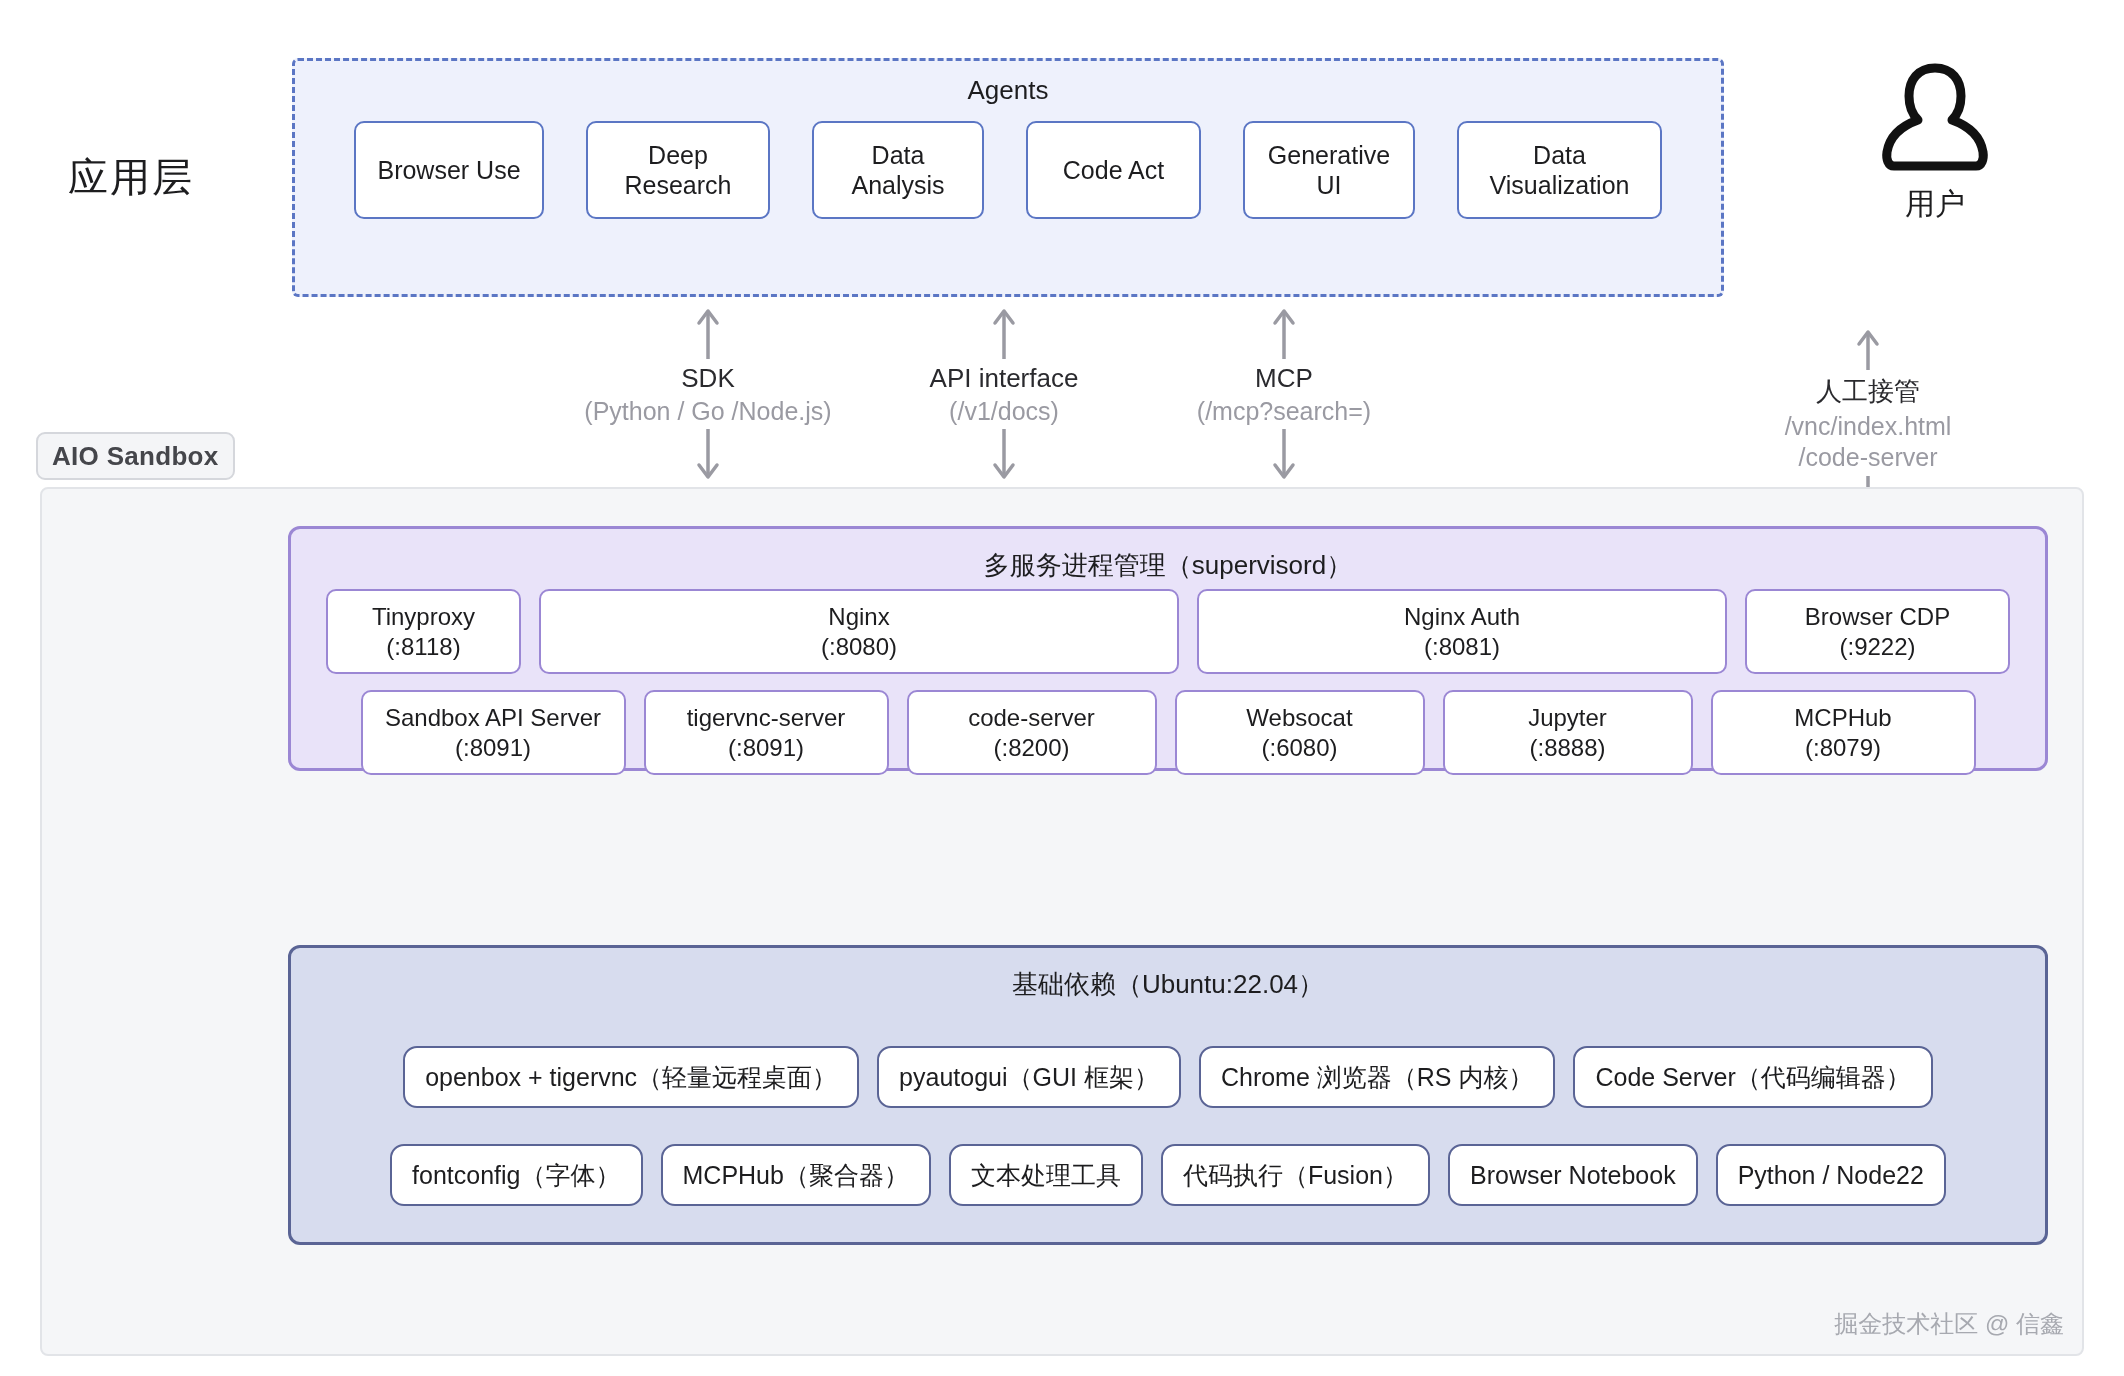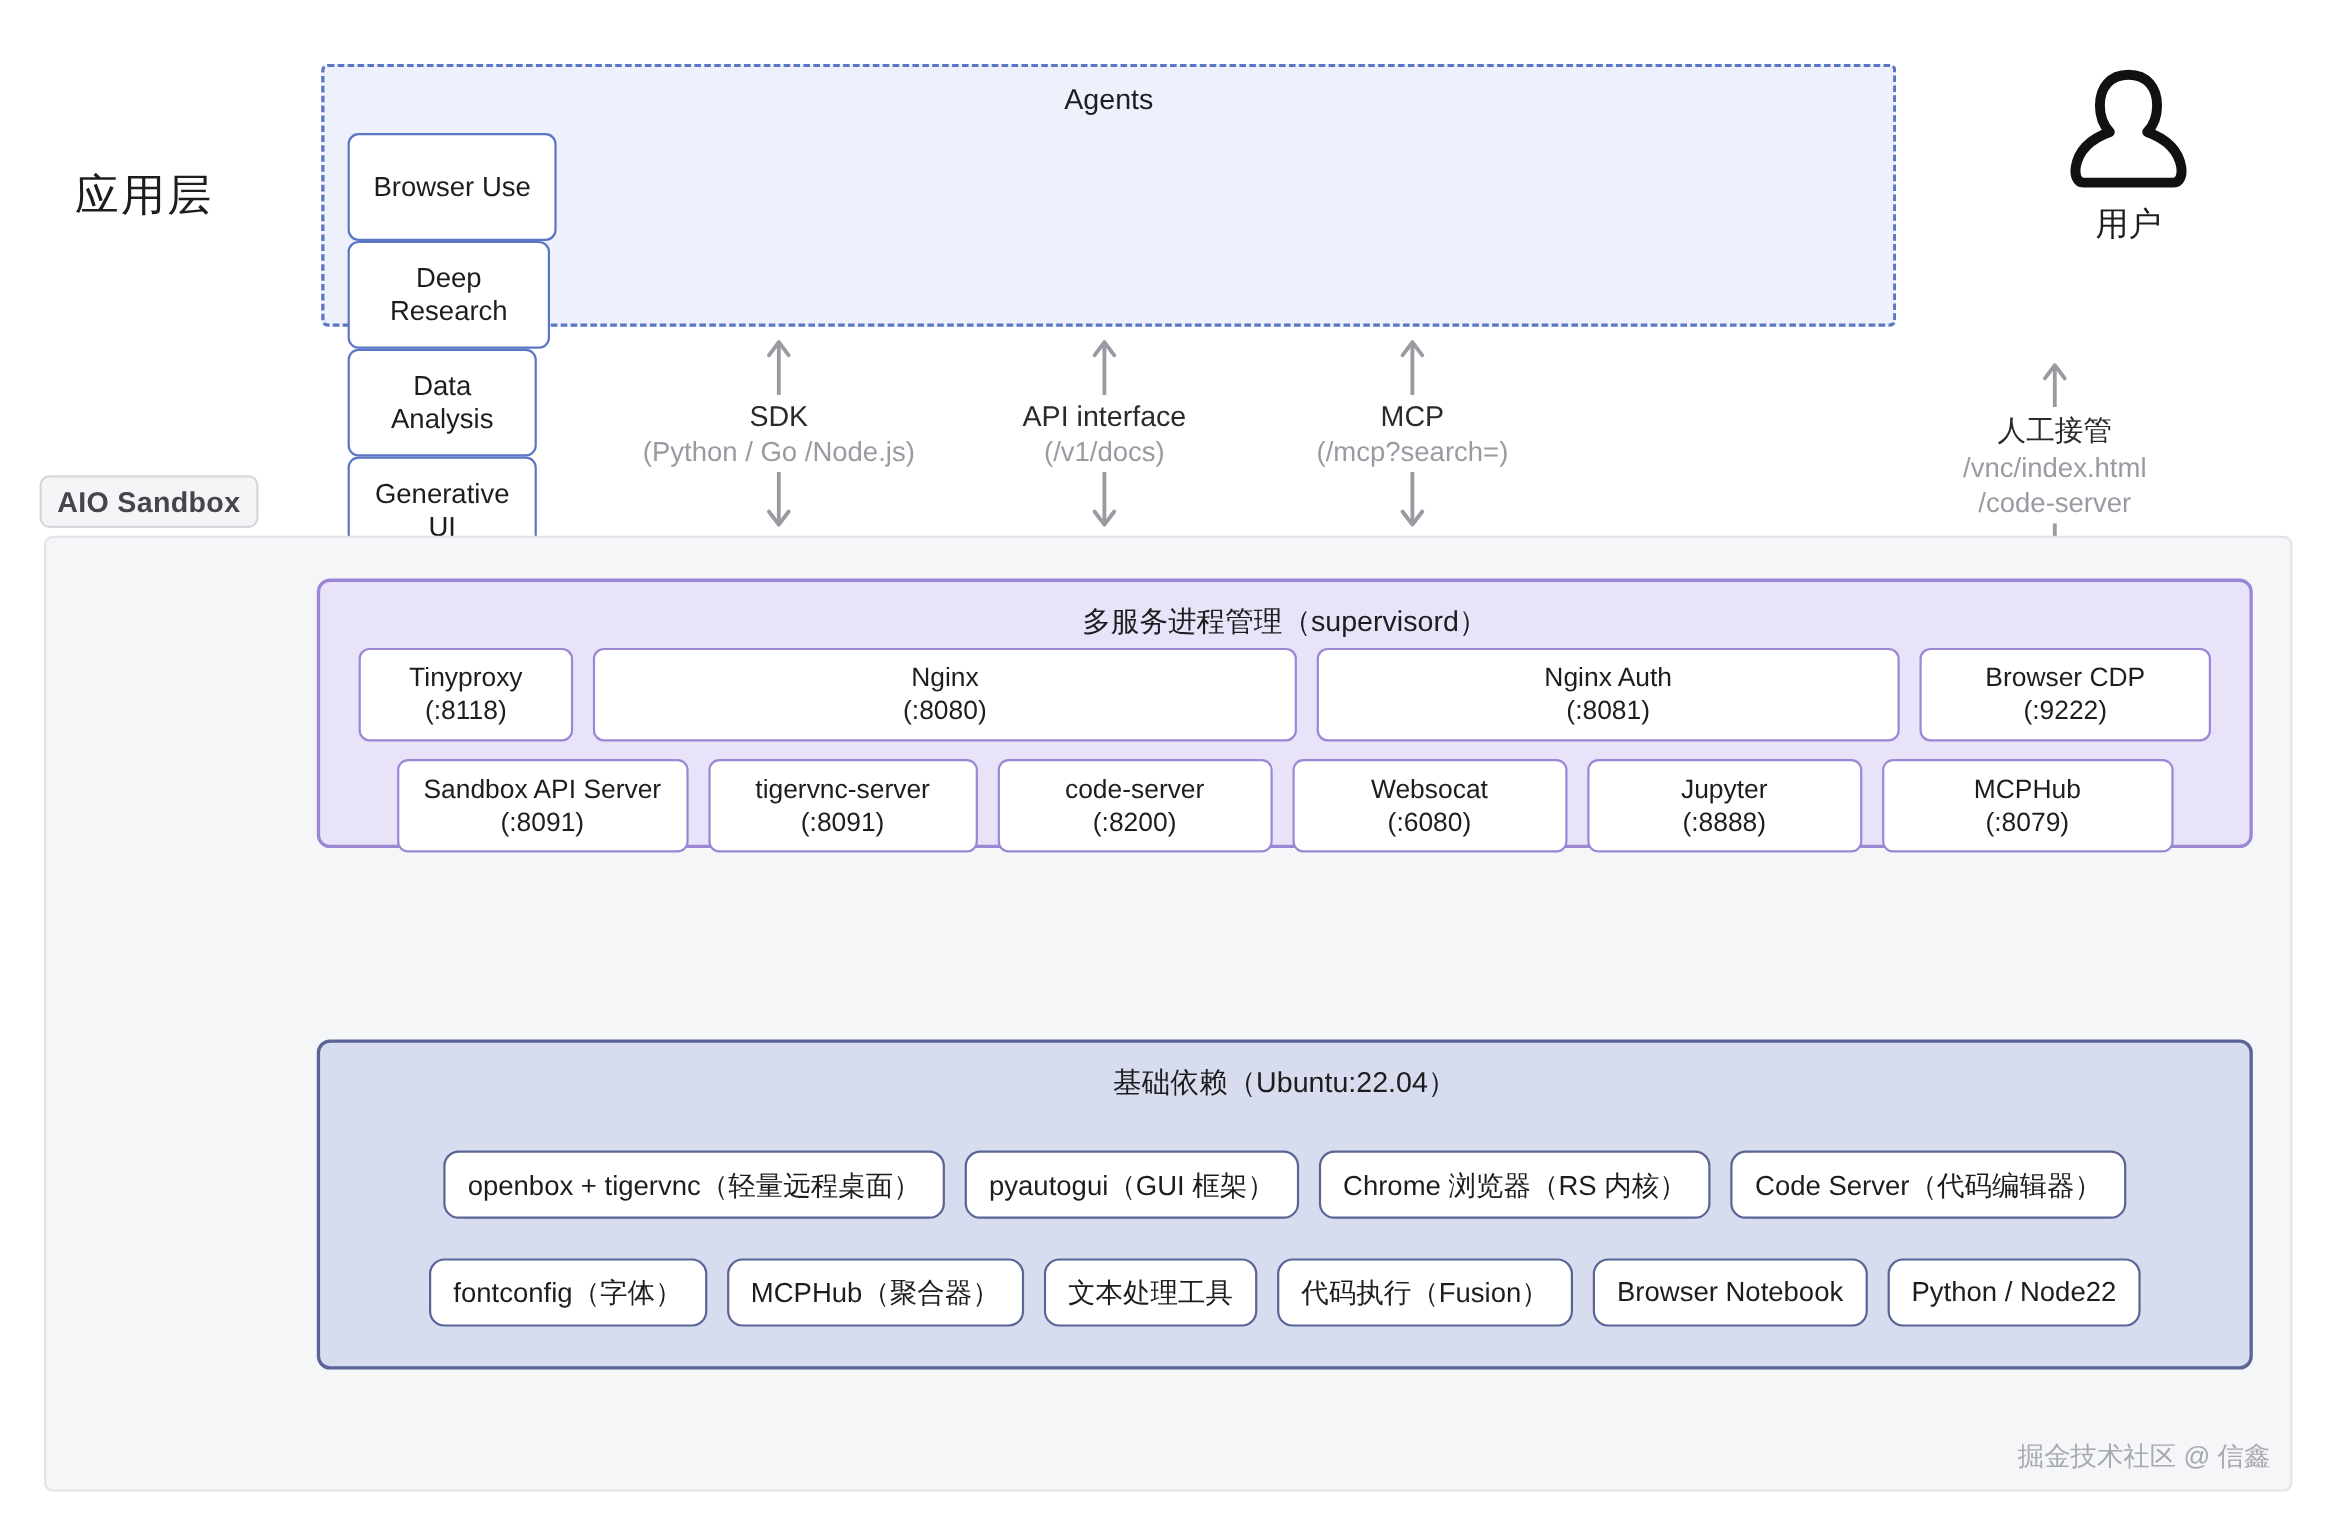--- a/index.html
+++ b/index.html
@@ -32,21 +32,21 @@
     border: 3px dashed #5b76c4;
     border-radius: 6px;
     background: #eef1fc;
   }
   .agents-title {
     position: absolute; top: 14px; left: 0; width: 100%;
     text-align: center; font-size: 26px; color: #1d1d1f;
   }
   .agents-row {
     position: absolute; left: 0; right: 0; top: 60px;
-    display: flex; justify-content: center; align-items: stretch; gap: 0; flex-direction: column;
+    display: flex; justify-content: center; align-items: stretch; gap: 0;
   }
   .agent-card {
     height: 98px;
     margin: 0 21px;
     border: 2.5px solid #5b76c4;
     border-radius: 10px;
     background: #ffffff;
     display: flex; align-items: center; justify-content: center;
     text-align: center;
     font-size: 25px; line-height: 1.22;
@@ -180,20 +180,21 @@
   <div class="layer-caption" id="cap-base">基础层</div>
 
   <div class="agents-box">
     <div class="agents-title">Agents</div>
     <div class="agents-row">
       <div class="agent-card agent-w1">Browser Use</div>
       <div class="agent-card agent-w2">Deep
 Research</div>
       <div class="agent-card agent-w3">Data
 Analysis</div>
+      <div class="agent-card agent-w4">Code Act</div>
       <div class="agent-card agent-w5">Generative
 UI</div>
       <div class="agent-card agent-w6">Data
 Visualization</div>
     </div>
   </div>
 
   <div class="user-block">
     <svg class="user-icon" width="110" height="118" viewBox="0 0 110 118">
       <path d="M55 8 C38 8 29 20 29 36 C29 47 33 55 38 60 C24 65 10 74 7 92

